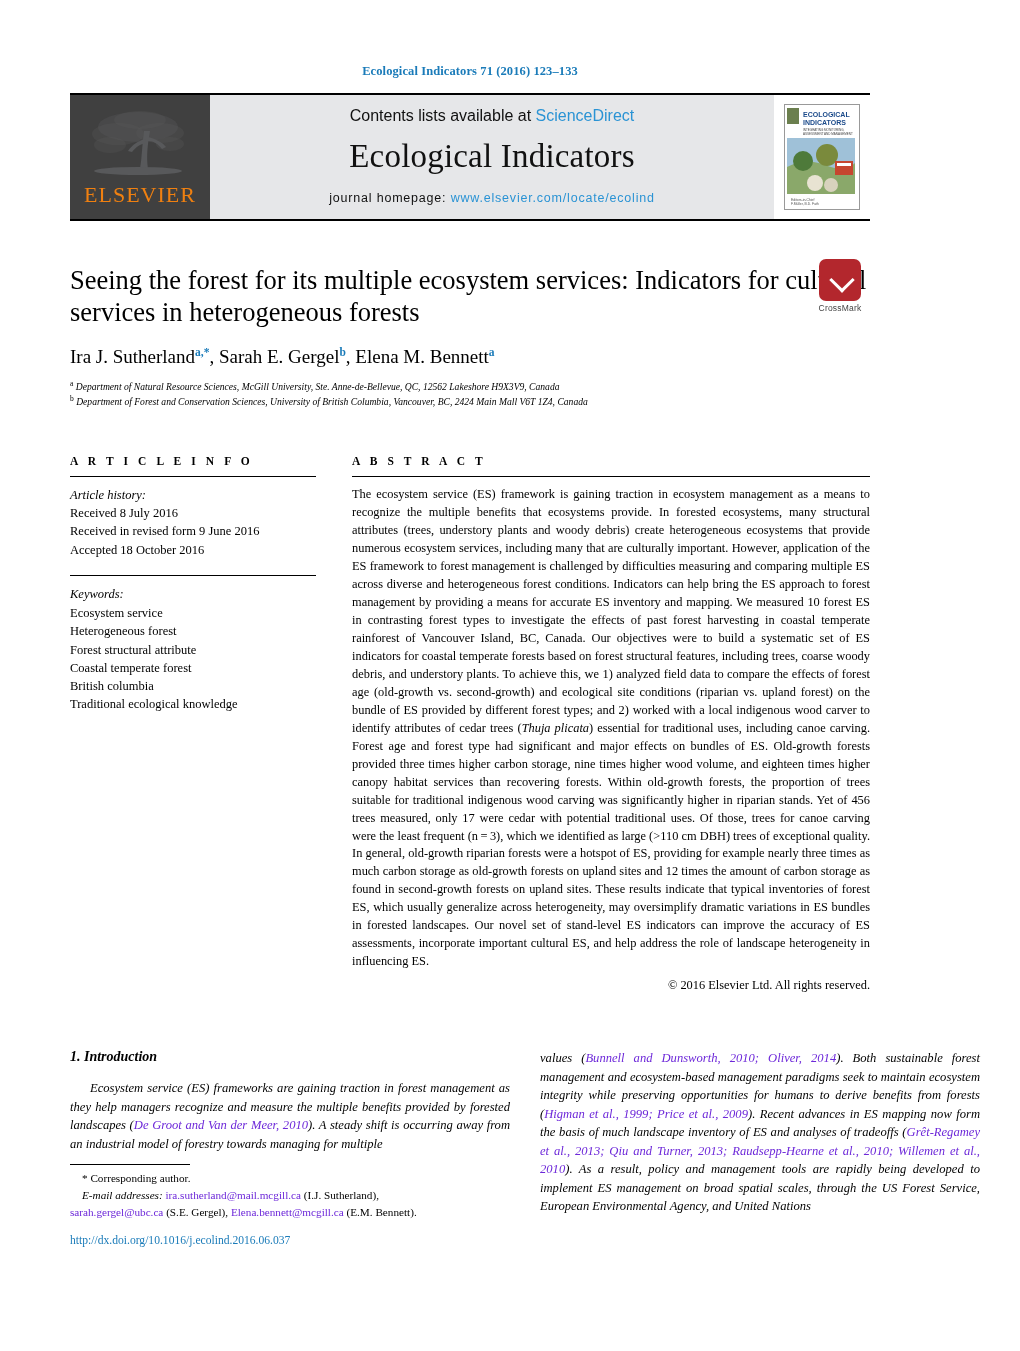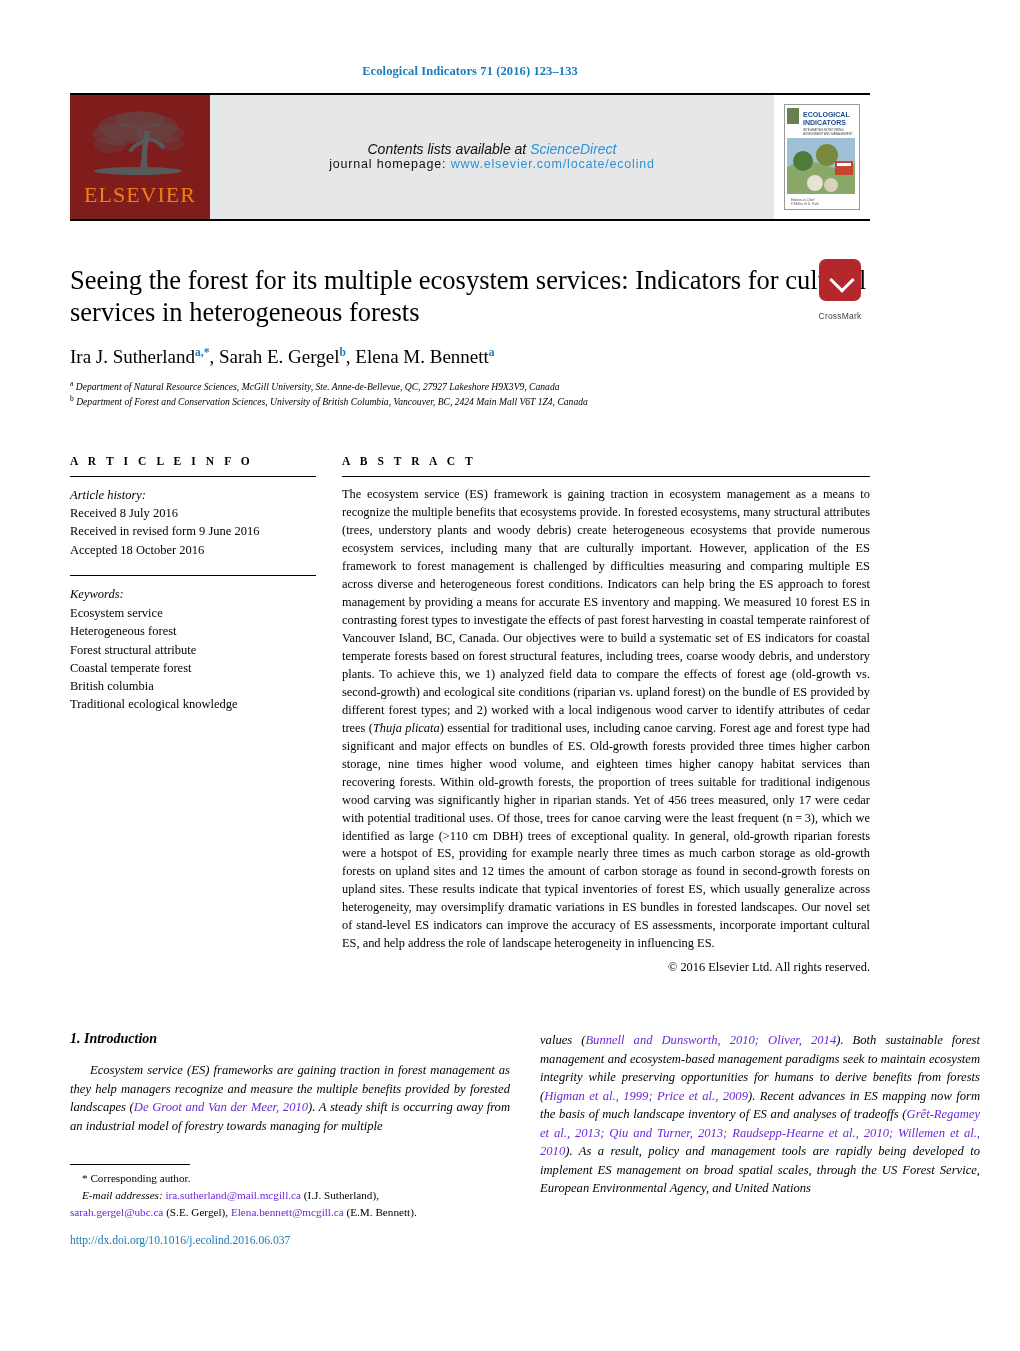--- a/index.html
+++ b/index.html
@@ -29,33 +29,33 @@
     border-top:2px solid #000;
     border-bottom:2px solid #000;
     display:flex;
     align-items:stretch;
     height:128px;
     box-sizing:border-box;
   }
   .mast-left{
     width:140px;flex:0 0 140px;
     display:flex;flex-direction:column;align-items:center;justify-content:center;
-    background:#7f1d1d;
+    background:#404040;
   }
   .elsevier-tree{display:block;}
   .elsevier-word{
     color:#f08010;font-family:"Liberation Serif",serif;
     font-size:22px;letter-spacing:1px;margin-top:1px;
   }
   .mast-mid{
     flex:1 1 auto;background:#e6e7e9;
     display:flex;flex-direction:column;align-items:center;justify-content:center;
     padding:6px 0 8px 0;
   }
-  .contents-line{font-family:"Liberation Sans",sans-serif;font-size:14px;color:#111;font-style:italic;}
+  .contents-line{font-family:"Liberation Sans",sans-serif;font-size:16px;color:#111;}
   .contents-line .sd{color:#2a93d4;}
   .journal-name{
     font-family:"Liberation Serif",serif;
     font-size:33px;margin:13px 0 16px 0;color:#111;letter-spacing:.2px;
   }
   .homepage{font-family:"Liberation Sans",sans-serif;font-size:12.5px;letter-spacing:.8px;color:#111;}
   .homepage .url{color:#2a93d4;}
   .mast-right{
     width:96px;flex:0 0 96px;
     display:flex;align-items:center;justify-content:center;background:#fff;
@@ -75,30 +75,30 @@
   .cm-badge{
     width:42px;height:42px;border-radius:7px;background:#b3272d;
     margin:0 auto;position:relative;
   }
   .cm-badge:after{
     content:"";position:absolute;left:50%;top:50%;
     width:15px;height:15px;margin:-9px 0 0 -7px;
     border:3px solid #fff;border-top:none;border-right:none;
     transform:rotate(-45deg);
   }
-  .cm-text{font-family:"Liberation Sans",sans-serif;font-size:8.5px;color:#444;margin-top:10px;letter-spacing:.2px;}
+  .cm-text{font-family:"Liberation Sans",sans-serif;font-size:8.5px;color:#444;margin-top:2px;letter-spacing:.2px;}
 
   .authors{font-size:19px;margin:16px 0 0 0;line-height:1.3;}
   .authors sup{font-size:11.5px;color:#1a7bb9;font-weight:bold;}
   .affil{font-size:9.6px;font-style:italic;line-height:1.45;margin-top:9px;}
   .affil div{white-space:nowrap;}
   .affil sup{font-style:normal;font-size:7.5px;}
 
   
-  .infoarea{margin:46px 70px 0 70px;display:flex;gap:26px;}
+  .infoarea{margin:46px 70px 0 70px;display:flex;gap:36px;}
   .col-info{width:246px;flex:0 0 246px;}
   .col-abs{flex:1 1 auto;}
   .secthead{
     font-size:11.5px;font-weight:bold;letter-spacing:3.6px;
     font-family:"Liberation Serif",serif;margin-bottom:9px;
   }
   .rule{border-top:1px solid #000;margin:0 0 9px 0;}
   .rule-thick{border-top:1.6px solid #000;margin:16px 0 9px 0;}
   .ital{font-style:italic;font-size:12.5px;}
   .hist p,.kw p{font-size:12.5px;margin:0;line-height:1.46;}
@@ -150,20 +150,21 @@
           <ellipse cx="50" cy="64" rx="44" ry="4"></ellipse>
         </g>
       </svg>
       <div class="elsevier-word">ELSEVIER</div>
     </div>
 
     <div class="mast-mid">
       <div class="contents-line">
         <span>Contents lists available at </span><span class="sd">ScienceDirect</span>
       </div>
+      <div class="journal-name">Ecological Indicators</div>
       <div class="homepage">
         <span>journal homepage: </span><span class="url">www.elsevier.com/locate/ecolind</span>
       </div>
     </div>
 
     <div class="mast-right">
       <div class="cover">
         <svg width="72" height="102" viewBox="0 0 72 102">
           <rect x="0" y="0" width="72" height="102" fill="#ffffff"></rect>
           <rect x="0" y="0" width="72" height="30" fill="#ffffff"></rect>
@@ -193,21 +194,21 @@
       <div class="cm-text">CrossMark</div>
     </div>
 
     <h1 class="art-title">Seeing the forest for its multiple ecosystem services: Indicators for cultural services in heterogeneous forests</h1>
 
     <div class="authors">
       <span>Ira J. Sutherland</span><sup>a,*</sup>, <span>Sarah E. Gergel</span><sup>b</sup>, <span>Elena M. Bennett</span><sup>a</sup>
     </div>
 
     <div class="affil">
-      <div><sup>a</sup> <span>Department of Natural Resource Sciences, McGill University, Ste. Anne-de-Bellevue, QC, 27927 Lakeshore H9X3V9, Canada</span></div>
+      <div><sup>a</sup> <span>Department of Natural Resource Sciences, McGill University, Ste. Anne-de-Bellevue, QC, 12562 Lakeshore H9X3V9, Canada</span></div>
       <div><sup>b</sup> <span>Department of Forest and Conservation Sciences, University of British Columbia, Vancouver, BC, 2424 Main Mall V6T 1Z4, Canada</span></div>
     </div>
   </div>
 
   <div class="infoarea">
 
     <div class="col-info">
       <div class="secthead">A R T I C L E   I N F O</div>
       <div class="rule"></div>
       <div class="hist">

